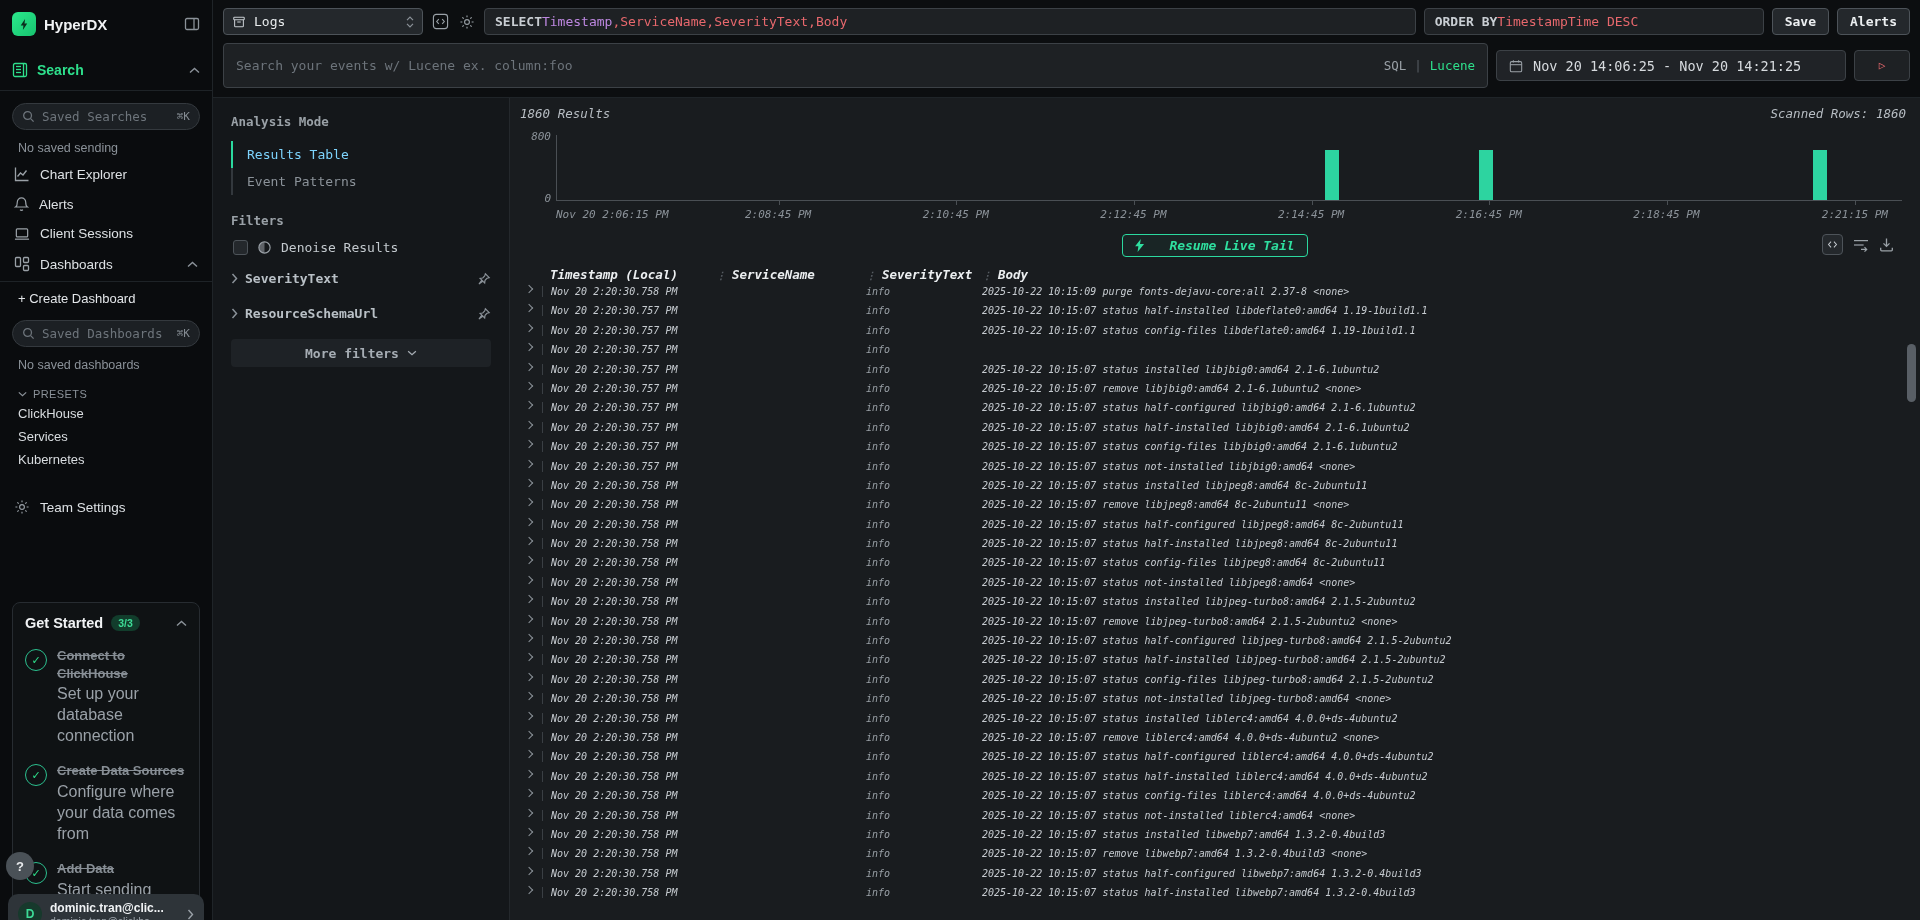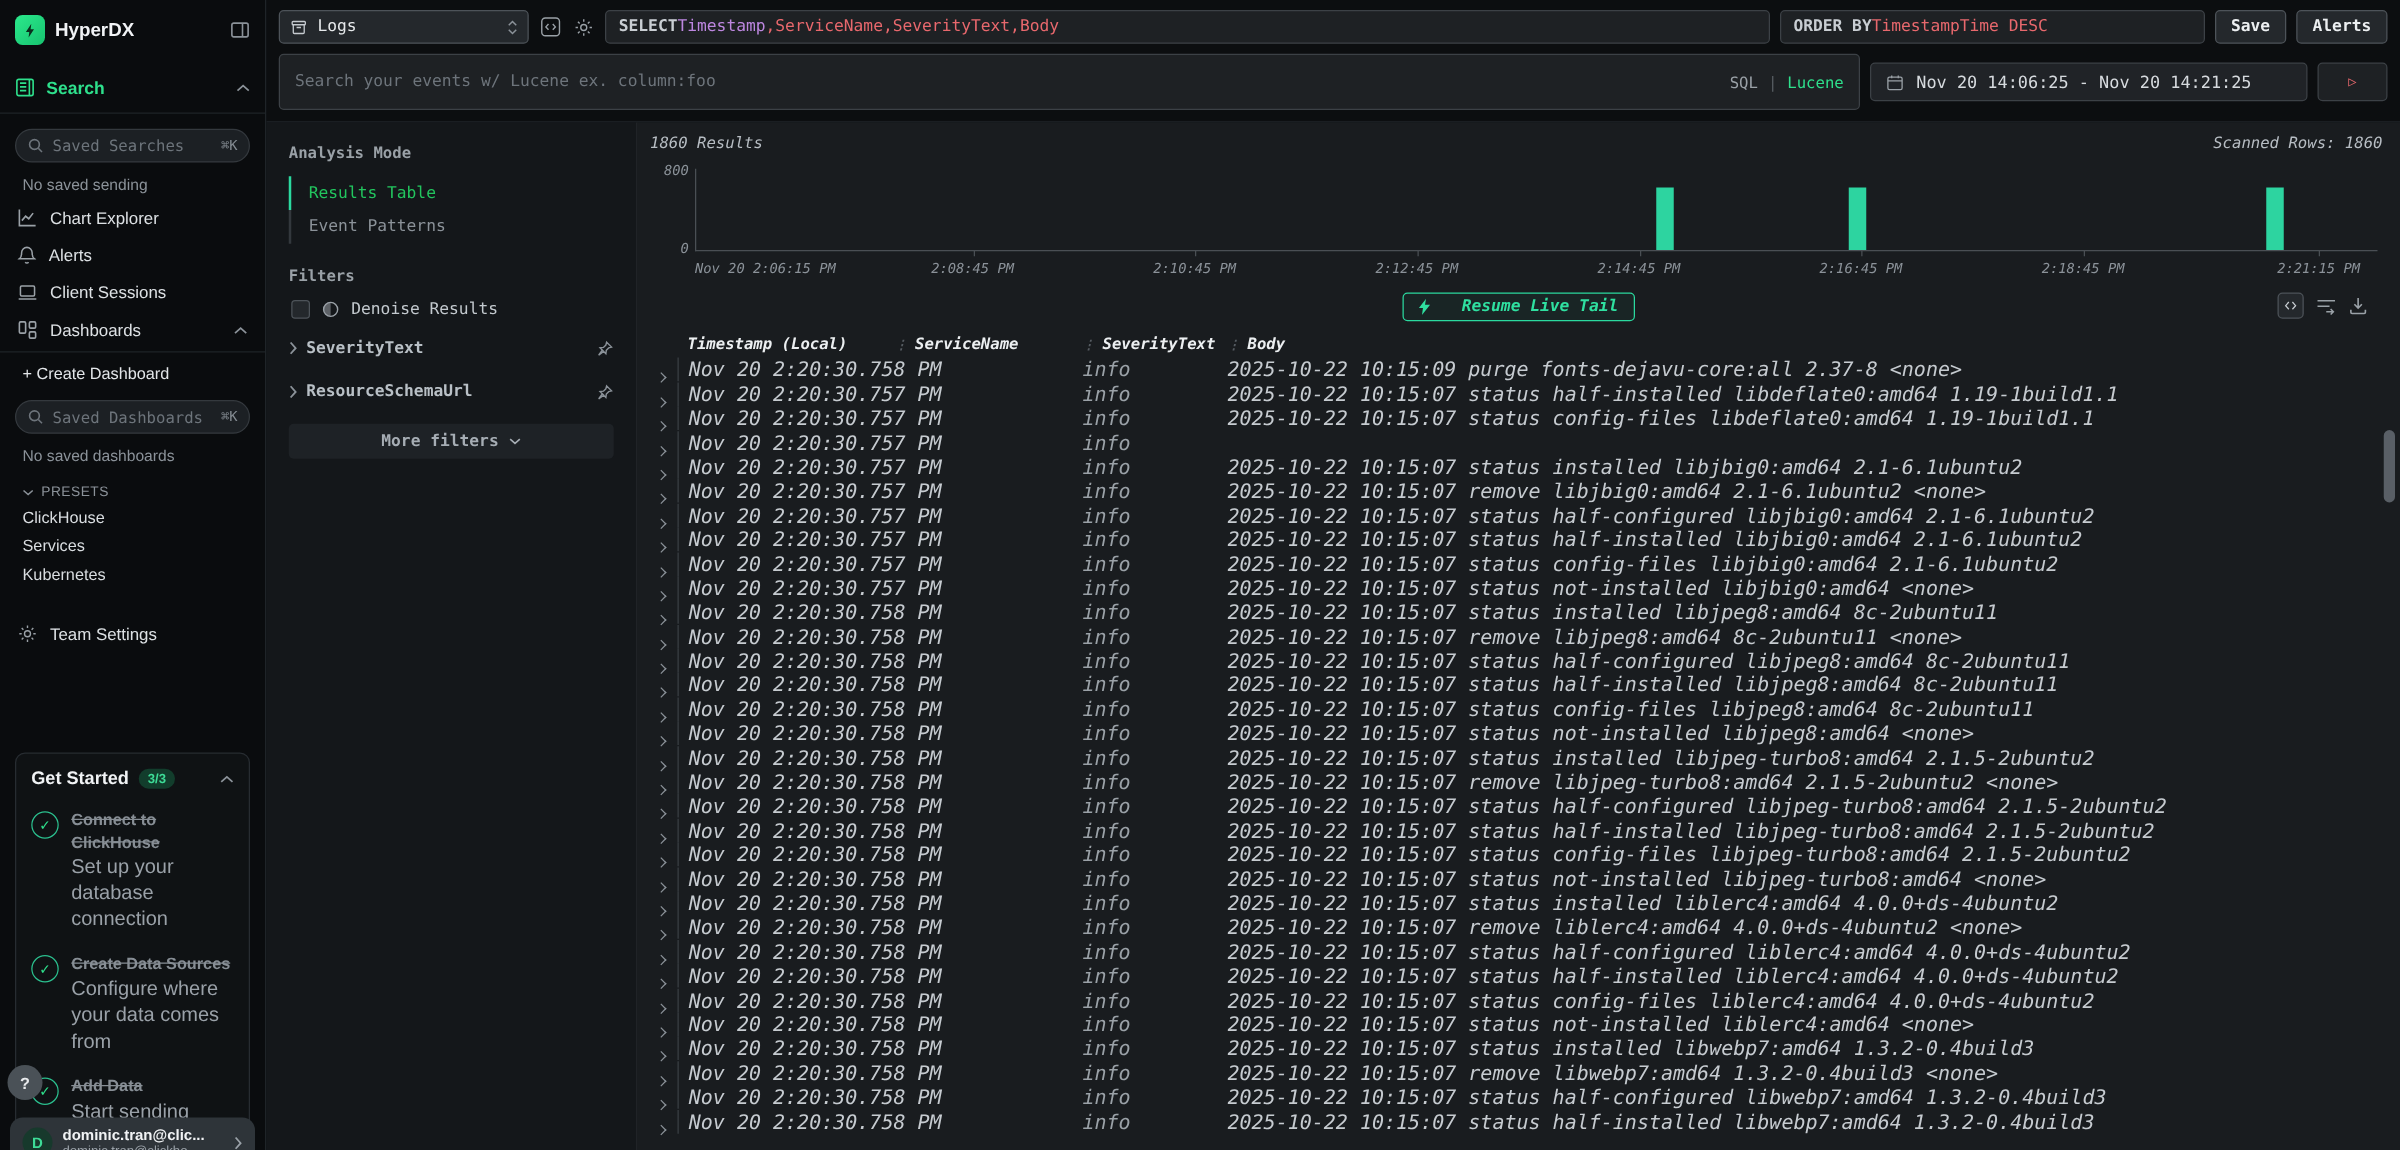--- a/index.html
+++ b/index.html
@@ -76,21 +76,21 @@
   .lang-div { color:#565c62; }
   .lang-lucene { color:#2ee08c; cursor:pointer; }
   .date-range { width:350px; height:31px; background:#202327; border:1px solid #3c4146; border-radius:4px; display:flex; align-items:center; gap:10px; padding:0 12px; color:#d6dade; font-size:13.5px; cursor:pointer; }
   .run-btn { width:56px; height:31px; background:#1e2124; border:1px solid #3c4146; border-radius:4px; color:#e8686d; display:flex; align-items:center; justify-content:center; font-size:11px; cursor:pointer; }
 
   .content { flex:1; display:flex; min-height:0; }
   
   .fpanel { width:297px; min-width:297px; background:#14171a; border-right:1px solid #24282c; padding:16px 18px; }
   .fp-head { color:#9aa1a7; font-weight:bold; font-size:12.5px; margin-bottom:12px; }
   .mode-item { display:flex; align-items:center; padding:6px 0 6px 14px; border-left:2px solid #33383d; font-size:13px; color:#8b9299; cursor:pointer; }
-  .mode-item.active { border-left-color:#2bd99f; color:#22c55e; }
+  .mode-item.active { border-left-color:#2bd99f; color:#7dd3fc; }
   .filters-head { color:#9aa1a7; font-weight:bold; font-size:12.5px; margin:18px 0 12px; }
   .denoise-row { display:flex; align-items:center; gap:9px; margin:2px 0 6px 2px; }
   .checkbox { width:15px; height:15px; background:#24282c; border:1px solid #4d5359; border-radius:3px; cursor:pointer; }
   .denoise-lbl { color:#c3c9ce; font-size:13px; }
   .fgroup { display:flex; align-items:center; gap:7px; padding:10px 0; cursor:pointer; }
   .fgroup .chev { color:#8b9299; display:flex; }
   .fgroup .name { color:#b9c0c6; font-weight:bold; font-size:13px; flex:1; }
   .fgroup .pin { color:#8b9299; display:flex; }
   .more-filters { margin-top:8px; height:28px; background:#1e2226; border-radius:4px; display:flex; align-items:center; justify-content:center; gap:8px; color:#a6adb4; font-weight:bold; font-size:13px; cursor:pointer; }
 
@@ -108,21 +108,21 @@
   .xtick.first { transform:none; }
 
   .livetail-row { position:relative; height:34px; display:flex; align-items:center; justify-content:center; margin-top:2px; }
   .livetail-btn { display:flex; align-items:center; gap:24px; border:1px solid #2bd99f; border-radius:4px; color:#2fe0a0; background:rgba(43,217,159,0.05); font-weight:bold; font-size:13px; padding:3px 12px; cursor:pointer; }
   .table-icons { position:absolute; right:26px; top:6px; display:flex; align-items:center; gap:10px; }
   .ticon { color:#9aa1a7; display:flex; cursor:pointer; }
   .ticon.boxed { border:1px solid #4d5359; border-radius:4px; padding:3px; background:#24282c; }
 
   .logtable { flex:1; overflow:hidden; padding-left:6px; }
   .lt-header { display:flex; align-items:center; height:24px; font-weight:bold; color:#eceff1; font-size:12.5px; }
-  .lt-row { display:flex; align-items:flex-end; height:19.4px; font-size:16px; color:#c6cbd0; white-space:nowrap; cursor:pointer; }
+  .lt-row { display:flex; align-items:flex-start; height:19.4px; font-size:10px; color:#c6cbd0; white-space:nowrap; cursor:pointer; }
   .c-exp { width:26px; min-width:26px; display:flex; justify-content:center; }
   .c-ts { width:174px; min-width:174px; border-left:1px solid #3a3f44; padding-left:8px; }
   .c-svc { width:150px; min-width:150px; }
   .c-sev { width:116px; min-width:116px; color:#9aa1a7; }
   .c-body { flex:1; overflow:hidden; }
   .lt-header .c-ts { border-left:none; padding-left:8px; color:#eceff1; }
   .lt-header .c-sev { color:#eceff1; }
   .col-div { color:#565c62; font-size:10px; margin-right:6px; }
   .row-chev { width:6px; height:6px; border-right:1.4px solid #8b9299; border-top:1.4px solid #8b9299; transform:rotate(45deg); }
   .res-vscroll { position:absolute; right:4px; top:246px; bottom:2px; width:9px; }

